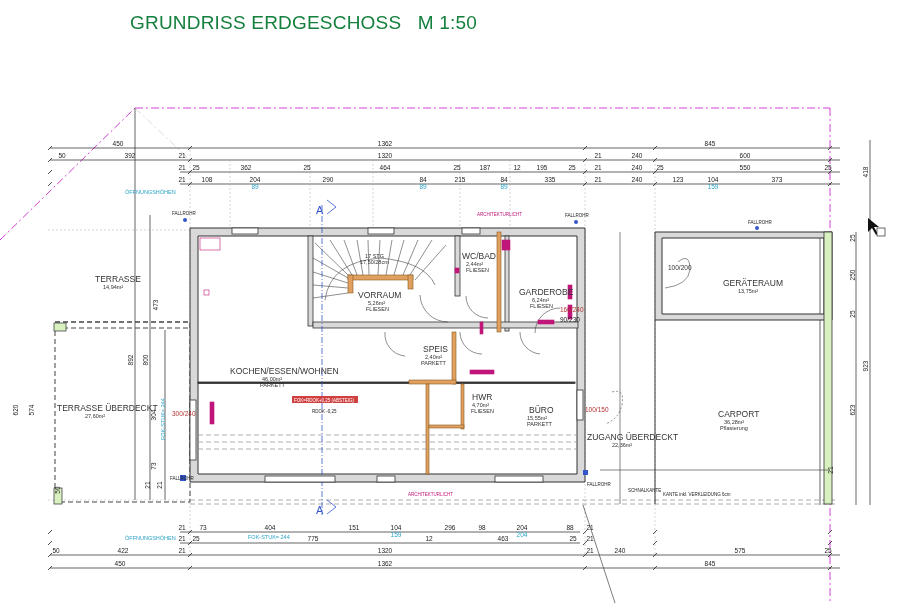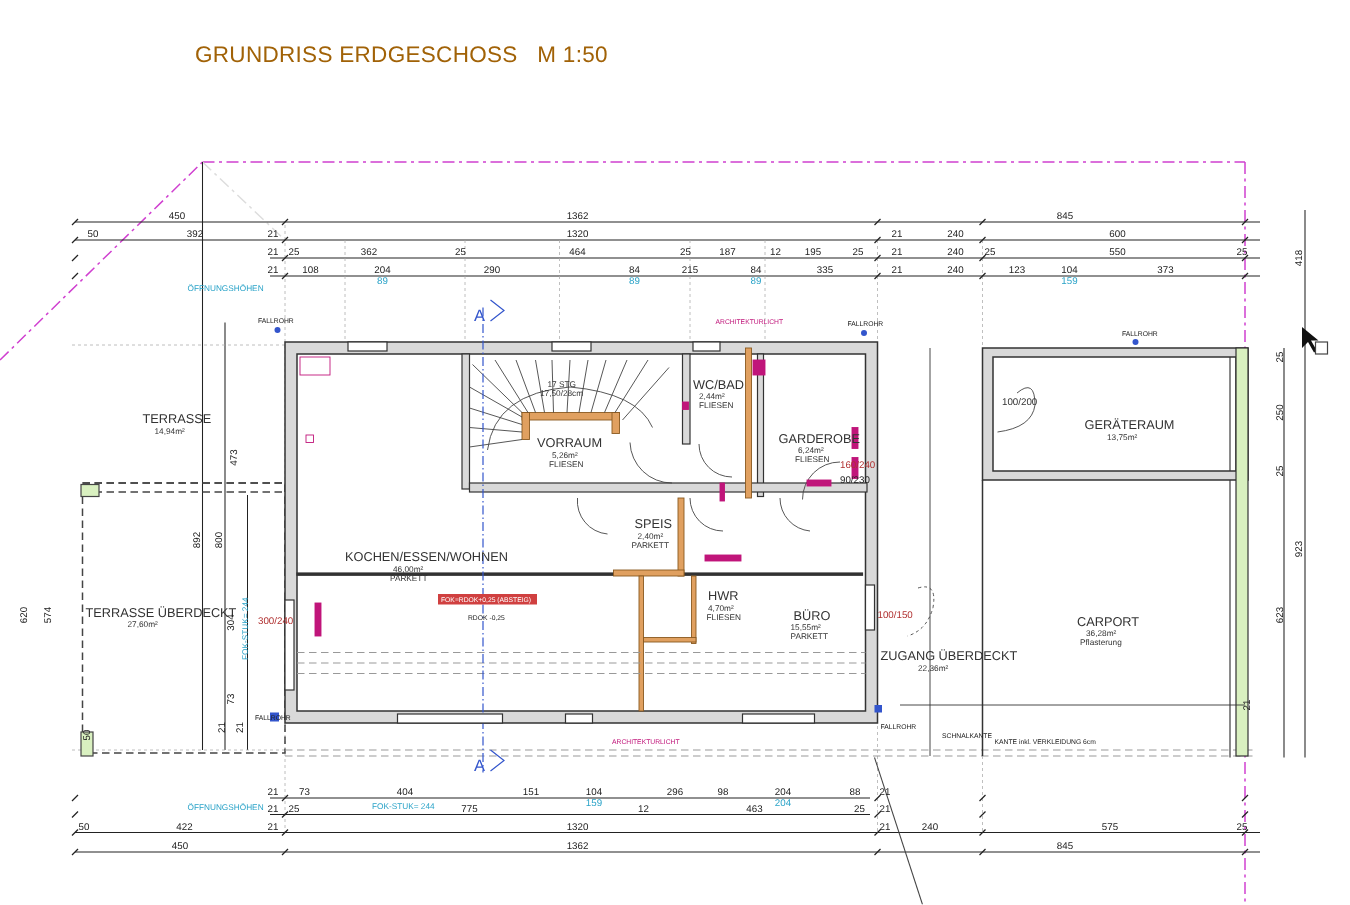--- a/index.html
+++ b/index.html
@@ -1,17 +1,17 @@
 <!DOCTYPE html>
 <html><head>
 <meta charset="utf-8">
 <style>
   html,body{margin:0;padding:0;background:#fff;}
   body{width:900px;height:603px;overflow:hidden;position:relative;font-family:"Liberation Sans",sans-serif;}
-  #title{position:absolute;left:130px;top:28px;font-size:15px;color:#a16207;letter-spacing:0.2px;white-space:pre;}
+  #title{position:absolute;left:130px;top:12px;font-size:19px;color:#15803d;letter-spacing:0.2px;white-space:pre;}
   svg{position:absolute;left:0;top:0;}
   .dim{font-family:"Liberation Sans",sans-serif;font-size:6.5px;fill:#222;}
   .dimb{font-family:"Liberation Sans",sans-serif;font-size:6.5px;fill:#2aa3c8;}
   .room{font-family:"Liberation Sans",sans-serif;font-size:8.5px;fill:#333;}
   .roomsm{font-family:"Liberation Sans",sans-serif;font-size:5.5px;fill:#333;}
   .red{font-family:"Liberation Sans",sans-serif;font-size:6.5px;fill:#b03030;}
   .mag{font-family:"Liberation Sans",sans-serif;font-size:4.5px;fill:#c0157a;}
   .cy{font-family:"Liberation Sans",sans-serif;font-size:5.5px;fill:#2aa3c8;}
   .sec{font-family:"Liberation Sans",sans-serif;font-size:11px;fill:#3355cc;}
 </style>

